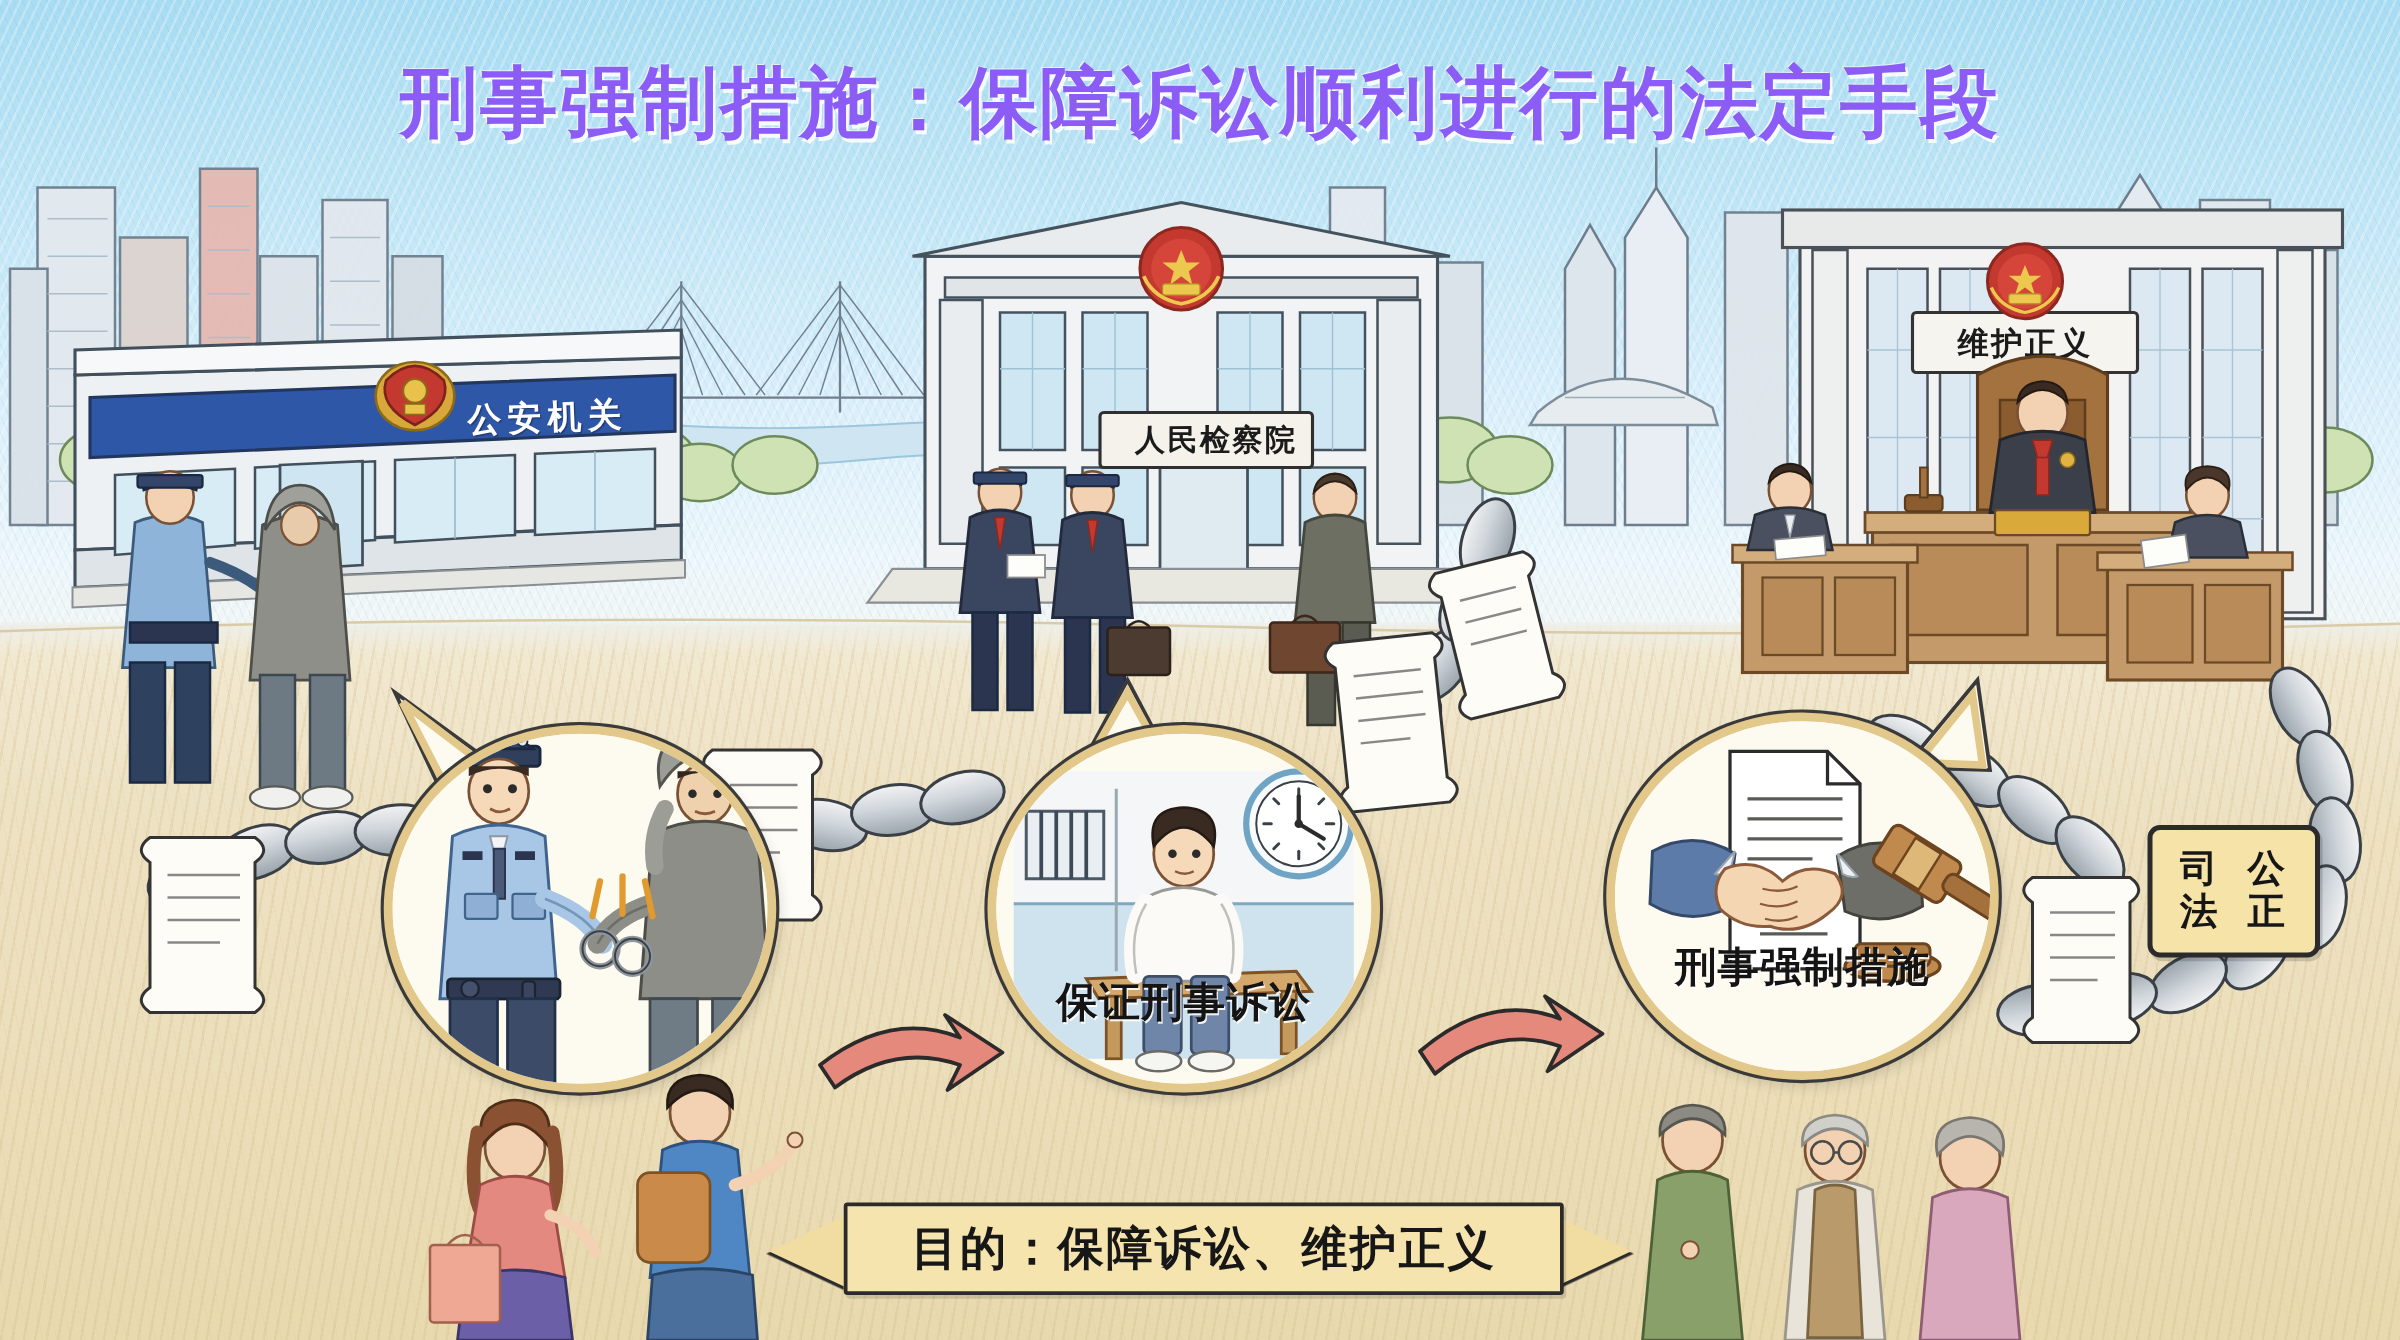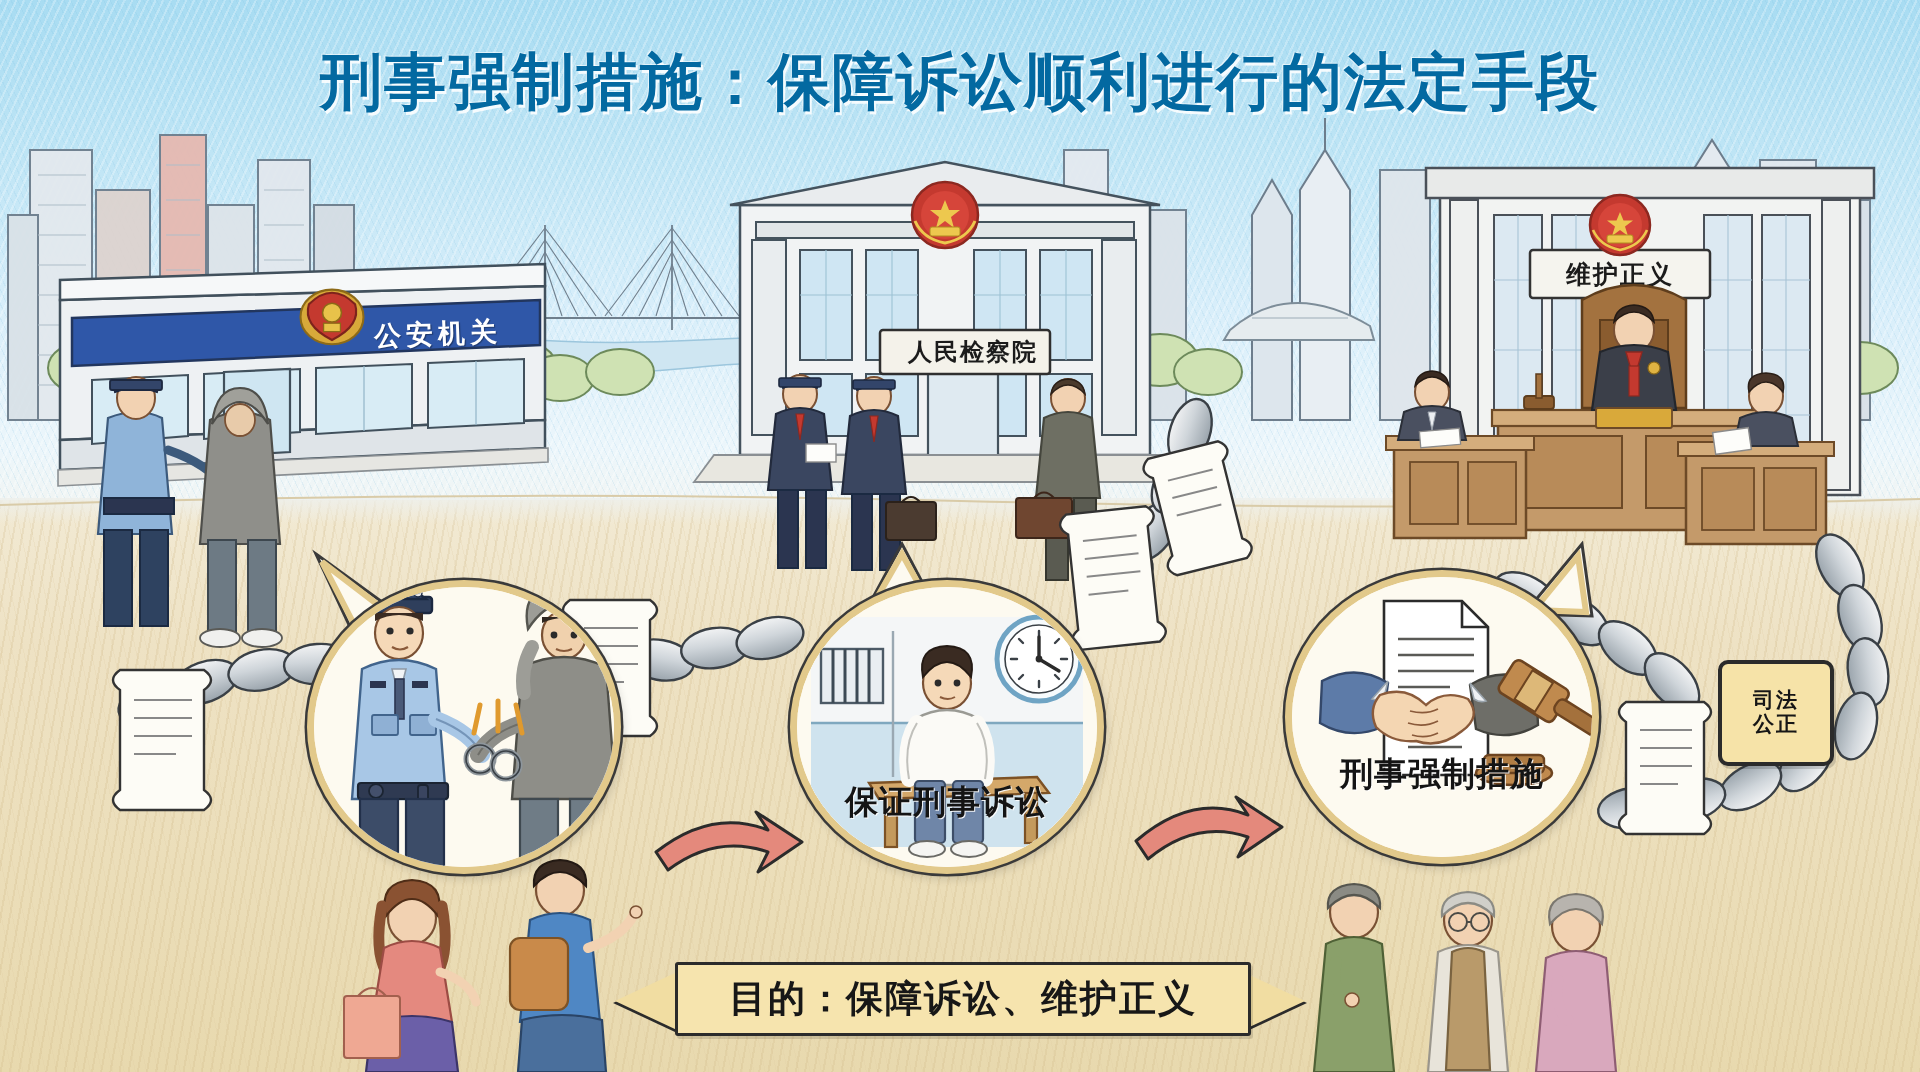--- a/index.html
+++ b/index.html
@@ -33,21 +33,21 @@
                repeating-linear-gradient(78deg,rgba(222,202,160,.20) 0 1px,rgba(255,255,255,0) 1px 11px);
   }
   .groundTop{
     position:absolute;left:0;top:498px;width:1920px;height:26px;
     background:linear-gradient(180deg,rgba(238,240,236,.9),rgba(242,234,212,0));
   }
 
   
   .title{
     position:absolute;left:0;top:40px;width:1920px;text-align:center;
-    font-size:62px;font-weight:bold;color:#0369a1;letter-spacing:2px;
+    font-size:62px;font-weight:bold;color:#8b5cf6;letter-spacing:2px;
     text-shadow:2px 3px 0 rgba(255,255,255,.85), -1px -1px 0 rgba(255,255,255,.6);
     font-family:Liberation Serif, serif;
     white-space:nowrap;
   }
 
   
   .signPlate{
     position:absolute;background:#f4f2ea;border:2.5px solid #2f2f2f;border-radius:3px;
     display:flex;align-items:center;justify-content:center;
     font-weight:bold;color:#1b1b1b;letter-spacing:2px;
@@ -87,23 +87,23 @@
   .bannerTail{
     position:absolute;top:972px;width:0;height:0;z-index:39;
   }
   .bTailL{left:615px;border-top:29px solid transparent;border-bottom:29px solid transparent;border-right:62px solid #f1dda2;filter:drop-shadow(-2px 2px 0 #2b2b2b);}
   .bTailR{right:615px;border-top:29px solid transparent;border-bottom:29px solid transparent;border-left:62px solid #f1dda2;filter:drop-shadow(2px 2px 0 #2b2b2b);}
 
   
   .badge{
     position:absolute;left:1718px;top:660px;width:108px;height:98px;
     background:#f6e3a8;border:4px solid #2b2b2b;border-radius:10px;
-    display:flex;flex-direction:column;align-items:center;justify-content:center;
-    font-size:21px;font-weight:bold;color:#161616;line-height:1.12;letter-spacing:2px;
-    box-shadow:2px 3px 0 rgba(0,0,0,.15);z-index:35;
+    display:flex;flex-direction:row;align-items:center;justify-content:center;
+    font-size:30px;font-weight:bold;color:#161616;line-height:1.12;letter-spacing:2px;
+    box-shadow:2px 3px 0 rgba(0,0,0,.15);z-index:35;padding-left:22px;
   }
   .lbl{position:absolute;font-weight:bold;color:#1b1b1b;}
 </style>
 </head>
 <body>
 
 <div id="stage">
 
   <div class="sky"></div>
   <div class="ground"></div>

